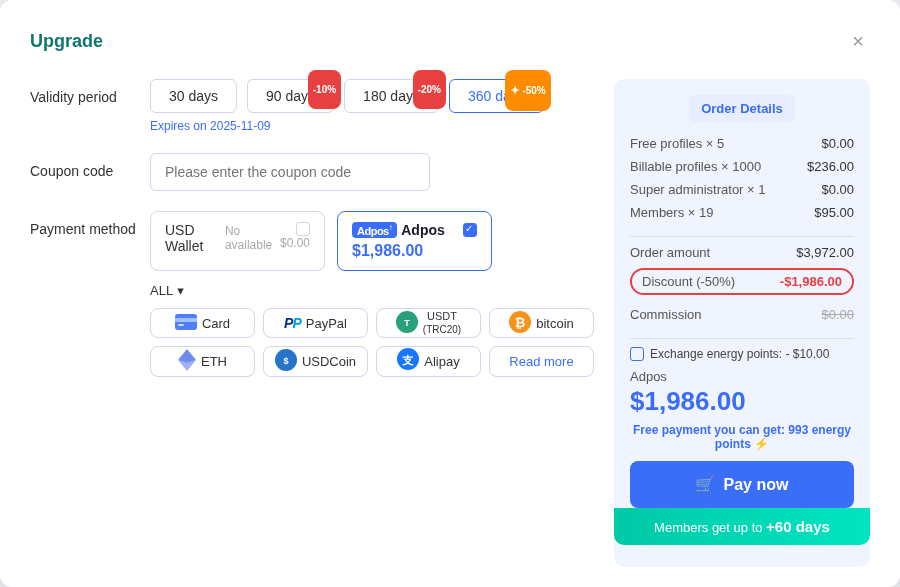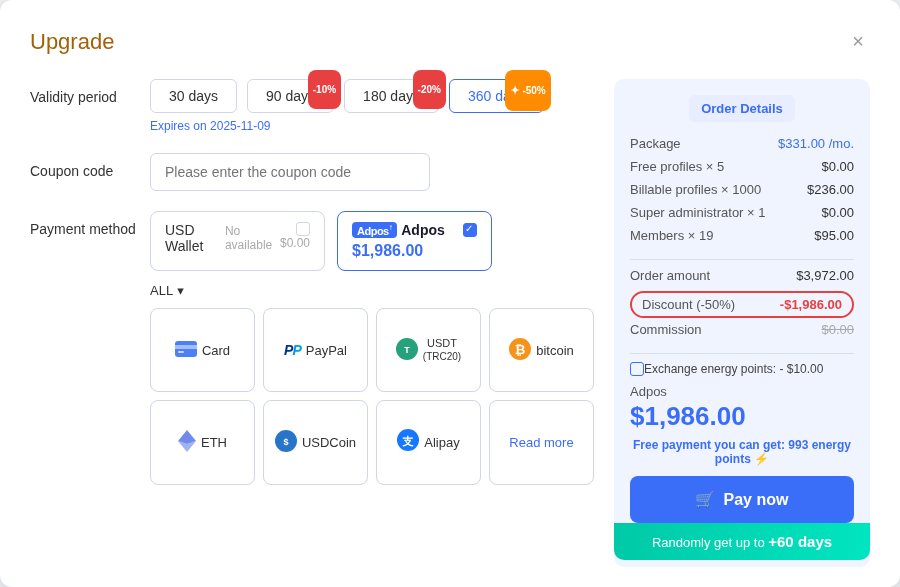--- a/index.html
+++ b/index.html
@@ -22,23 +22,23 @@
       flex-direction: column;
       padding: 28px 30px 20px 30px;
     }
     .modal-header {
       display: flex;
       justify-content: space-between;
       align-items: center;
       margin-bottom: 24px;
     }
     .modal-title {
-      font-size: 22px;
-      font-weight: 400;
-      color: #a16207;
+      font-size: 18px;
+      font-weight: 700;
+      color: #0f766e;
     }
     .close-btn {
       background: none;
       border: none;
       cursor: pointer;
       font-size: 20px;
       color: #999;
       padding: 2px 6px;
       border-radius: 4px;
     }
@@ -178,21 +178,21 @@
       cursor: pointer;
     }
     .methods-grid {
       display: grid;
       grid-template-columns: repeat(4, 1fr);
       gap: 8px;
     }
     .method-btn {
       border: 1.5px solid #d0d5e8;
       border-radius: 8px;
-      padding: 28px 6px;
+      padding: 1px 6px;
       display: flex;
       align-items: center;
       justify-content: center;
       gap: 5px;
       font-size: 13px;
       font-weight: 500;
       cursor: pointer;
       background: #fff;
       color: #333;
       transition: border-color 0.2s;
@@ -219,28 +219,29 @@
       font-size: 13px;
     }
     .order-row-label { color: #555; }
     .order-row-value { color: #333; font-weight: 500; }
     .order-row-value.blue { color: #3b6ef8; }
     .order-divider { border: none; border-top: 1px solid #d8e0f0; margin: 8px 0; }
     .order-row.discount {
       border: 2px solid #e84040;
       border-radius: 20px;
       padding: 4px 10px;
-      margin-bottom: 4px;
+      margin-bottom: 12px;
     }
     .discount-label { color: #555; font-size: 13px; }
     .discount-value { color: #e84040; font-size: 13px; font-weight: 600; }
     .commission-value { text-decoration: line-through; color: #aaa; font-size: 13px; }
     .exchange-row {
       display: flex;
       align-items: center;
+      gap: 6px;
       font-size: 12px;
       color: #444;
       margin-bottom: 8px;
     }
     .exchange-checkbox {
       width: 14px; height: 14px; border: 1.5px solid #3b6ef8; border-radius: 3px; flex-shrink: 0; cursor: pointer;
     }
     .total-label { font-size: 13px; color: #555; margin-bottom: 2px; }
     .total-amount { font-size: 26px; font-weight: 800; color: #3b6ef8; margin-bottom: 6px; }
     .energy-text { font-size: 12px; color: #555; text-align: center; margin-bottom: 10px; }
@@ -439,24 +440,20 @@
         </div>
       </div>
     </div>
 
     <div class="right-panel">
       <div style="text-align:center;">
         <span class="order-details-title">Order Details</span>
       </div>
 
       <div class="order-row">
-        <span class="order-row-label">Package</span>
-        <span class="order-row-value blue">$331.00 /mo.</span>
-      </div>
-      <div class="order-row">
         <span class="order-row-label">Free profiles × 5</span>
         <span class="order-row-value">$0.00</span>
       </div>
       <div class="order-row">
         <span class="order-row-label">Billable profiles × 1000</span>
         <span class="order-row-value">$236.00</span>
       </div>
       <div class="order-row">
         <span class="order-row-label">Super administrator × 1</span>
         <span class="order-row-value">$0.00</span>
@@ -499,17 +496,17 @@
         <span>Free payment you can get: </span><span style="color:#3b6ef8;font-weight:700;">993</span><span> energy points</span>
         <span class="energy-bolt"> ⚡</span>
       </div>
 
       <button class="pay-now-btn">
         <span>🛒</span>
         <span>Pay now</span>
       </button>
 
       <div class="bonus-banner">
-        <span>Randomly get up to </span><strong>+60 days</strong>
+        <span>Members get up to </span><strong>+60 days</strong>
       </div>
     </div>
   </div>
 </div>
 
 </body></html>

